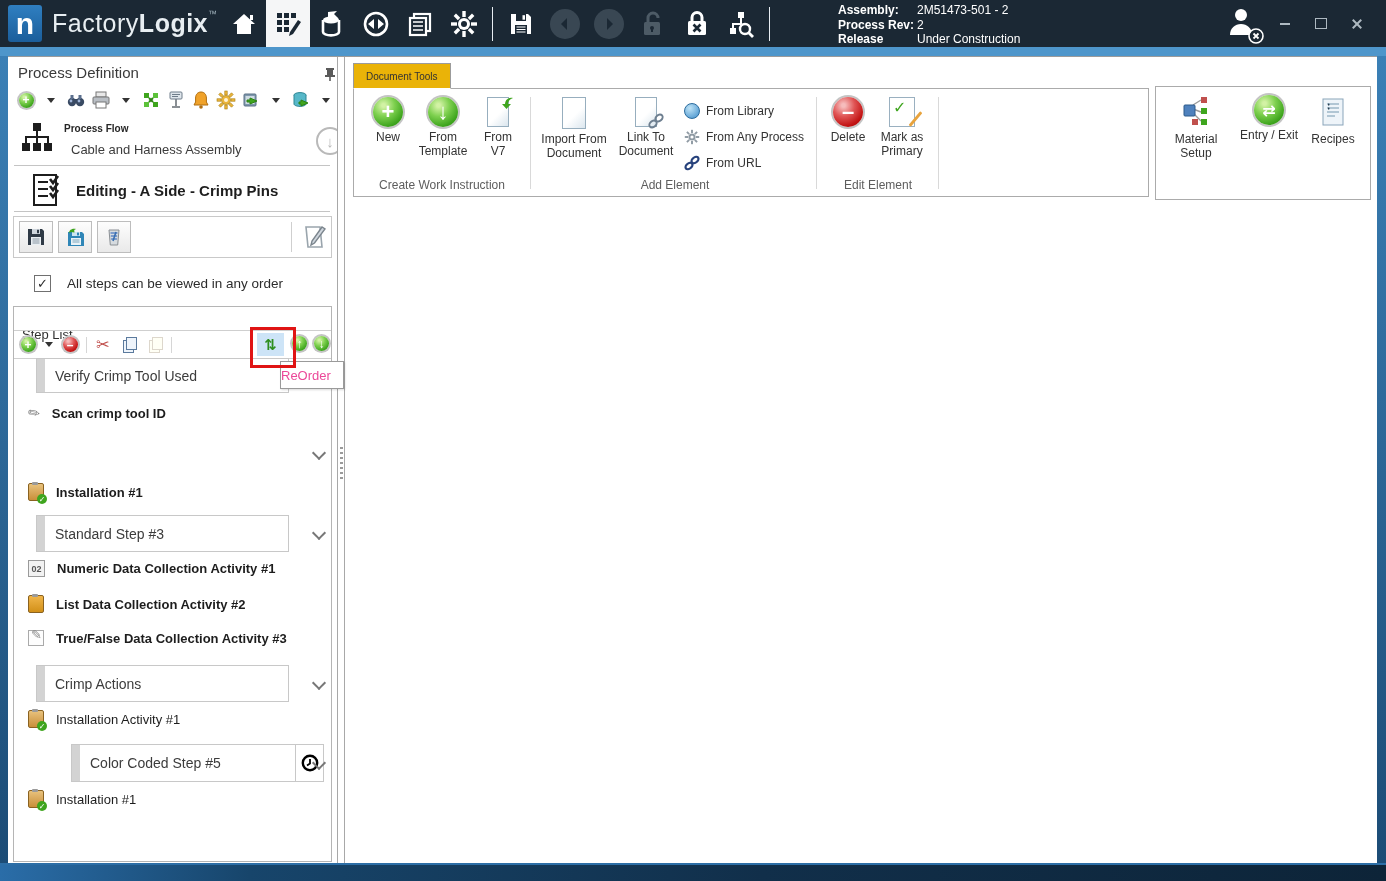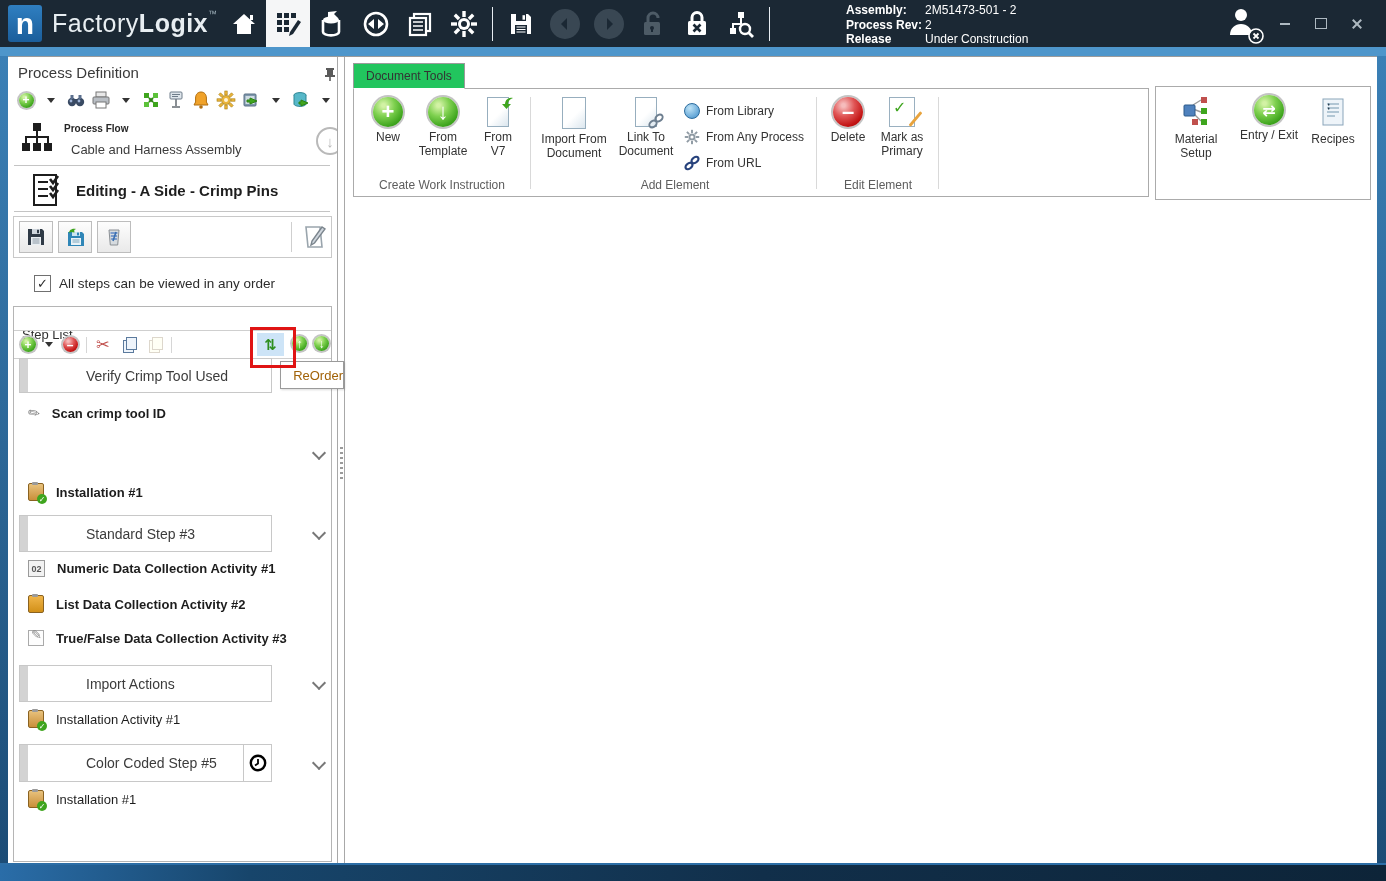--- a/index.html
+++ b/index.html
@@ -21,21 +21,21 @@
   .brand-text b{font-weight:bold;}
   .brand-tm{color:#9fb0ba;font-size:9px;vertical-align:top;}
   .tb-icons{position:absolute;left:222px;top:0;height:47px;display:flex;align-items:center;}
   .tb-btn{width:44px;height:47px;display:flex;align-items:center;justify-content:center;color:#fff;}
   .tb-btn.active{background:#f5f6f7;color:#1b2834;}
   .tb-btn.disabled{opacity:.45;}
   .tb-sep{width:1px;height:34px;background:#e7edf2;margin:0 6px;}
   .tb-circle{width:30px;height:30px;border-radius:50%;background:#5f6e79;display:flex;align-items:center;justify-content:center;}
   .info{position:absolute;left:838px;top:3px;color:#fff;font-size:12px;line-height:14.5px;}
   .info-row{display:flex;}
-  .info-label{font-weight:bold;width:77px;margin-left:8px;}
+  .info-label{font-weight:bold;width:77px;}
   .info-value{margin-left:2px;}
   .user-area{position:absolute;right:18px;top:0;height:47px;display:flex;align-items:center;gap:14px;}
   .winbtn{color:#aeb9c1;width:22px;height:22px;display:flex;align-items:center;justify-content:center;}
   .min-glyph{width:10px;height:2px;background:#aeb9c1;}
   .max-glyph{width:10px;height:9px;border:1.5px solid #aeb9c1;}
   .close-glyph{position:relative;width:12px;height:12px;}
   .close-glyph::before,.close-glyph::after{content:"";position:absolute;left:5px;top:0;width:2px;height:12px;background:#aeb9c1;}
   .close-glyph::before{transform:rotate(45deg);} .close-glyph::after{transform:rotate(-45deg);}
   
   .content{position:absolute;left:8px;top:56px;width:1369px;height:697px;background:#fff;border-top:1px solid #9b9b9b;box-sizing:border-box;}
@@ -59,37 +59,37 @@
   .pflow-sub{position:absolute;left:57px;top:25px;font-size:13px;color:#3c3c3c;}
   .circ-down{position:absolute;left:302px;top:10px;width:24px;height:24px;border-radius:50%;border:2px solid #b9b9b9;color:#b9b9b9;display:flex;align-items:center;justify-content:center;font-size:15px;font-weight:bold;}
   .divider{position:absolute;left:6px;width:316px;border-top:1px solid #c4c4c4;}
   .editing{position:absolute;left:22px;top:116px;display:flex;align-items:center;gap:12px;}
   .editing-text{font-size:15px;font-weight:bold;color:#1e1e1e;}
   .btnbar{position:absolute;left:5px;top:159px;width:319px;height:42px;border:1px solid #c9c9c9;display:flex;align-items:center;box-sizing:border-box;}
   .mini-btn{width:34px;height:32px;margin-left:5px;border:1px solid #bdbdbd;background:linear-gradient(180deg,#fdfdfd,#e9e9e9);display:flex;align-items:center;justify-content:center;box-sizing:border-box;}
   .btnbar-sep{width:1px;height:30px;background:#cfcfcf;margin-left:160px;}
   .chkrow{position:absolute;left:26px;top:218px;display:flex;align-items:center;gap:8px;}
   .chkbox{width:15px;height:15px;border:1px solid #707070;background:#fff;display:flex;align-items:center;justify-content:center;color:#2c2c2c;font-size:13px;font-weight:bold;}
-  .chklabel{font-size:13.5px;color:#2c2c2c;}
+  .chklabel{font-size:13.5px;color:#2c2c2c;margin-left:8px;}
   
   .steplist{position:absolute;left:5px;top:249px;width:319px;height:556px;border:1px solid #b5b5b5;box-sizing:border-box;}
   .sl-title{position:absolute;left:8px;top:20px;font-size:13px;color:#2f2f2f;}
   .sl-h1{position:absolute;left:0;top:23px;width:100%;border-top:1px solid #cfcfcf;}
   .sl-toolbar{position:absolute;left:4px;top:26px;width:310px;height:23px;display:flex;align-items:center;gap:6px;}
   .sl-h2{position:absolute;left:0;top:51px;width:100%;border-top:1px solid #cfcfcf;}
   .sl-sep{width:1px;height:16px;background:#d6d6d6;}
   .copy-ic{position:relative;width:13px;height:15px;}
   .copy-ic::before,.copy-ic::after{content:"";position:absolute;width:9px;height:11px;border:1.5px solid #5b7a9d;background:#eef4fb;}
   .copy-ic::before{left:0;top:3px;} .copy-ic::after{left:3px;top:0;}
   .paste-ic{opacity:.35;}
   .reorder-btn{position:absolute;left:243px;top:26px;width:27px;height:23px;background:#cde4f7;display:flex;align-items:center;justify-content:center;color:#2e8f1e;font-size:15px;font-weight:bold;}
   .red-annot{position:absolute;left:236px;top:20px;width:40px;height:35px;border:3px solid #e01414;z-index:6;}
   .updown{position:absolute;top:29px;}
-  .tooltip{position:absolute;left:266px;top:54px;width:62px;height:26px;background:#fff;border:1px solid #9a9a9a;box-shadow:1px 1px 2px rgba(0,0,0,.15);display:flex;align-items:center;justify-content:flex-end;font-size:13px;color:#a16207;z-index:5;}
-  .step-row{position:absolute;left:5px;width:253px;height:35px;background:#fff;border:1px solid #c8c8c8;box-sizing:border-box;display:flex;align-items:center;padding-left:48px;}
+  .tooltip{position:absolute;left:266px;top:54px;width:62px;height:26px;background:#fff;border:1px solid #9a9a9a;box-shadow:1px 1px 2px rgba(0,0,0,.15);display:flex;align-items:center;justify-content:flex-start;font-size:13px;color:#ec4899;z-index:5;}
+  .step-row{position:absolute;left:22px;width:253px;height:35px;background:#fff;border:1px solid #c8c8c8;box-sizing:border-box;display:flex;align-items:center;}
   .step-bar{position:absolute;left:0;top:0;width:8px;height:100%;background:#d3d3d3;}
   .step-name{margin-left:18px;font-size:14px;color:#3c3c3c;white-space:nowrap;}
   .step-row.orange{border:2px solid #ef8122;}
   .step-row.orange .step-bar{background:#ef8122;}
   .step-row.orange .step-name{color:#ef8100;font-weight:bold;}
   .clockbox{position:absolute;right:0px;top:0;width:27px;height:100%;border-left:1px solid #c8c8c8;display:flex;align-items:center;justify-content:center;background:#fff;}
   .step-row.orange .clockbox{border-left:1px solid #ef8122;}
   .chev{position:absolute;left:300px;width:8px;height:8px;border-right:2px solid #777;border-bottom:2px solid #777;transform:rotate(45deg);}
   .activity{position:absolute;left:14px;display:flex;align-items:center;gap:12px;}
   .act-label{font-size:13px;color:#1d1d1d;}
@@ -99,21 +99,21 @@
   .clip-check{position:absolute;right:-4px;bottom:-4px;width:10px;height:10px;border-radius:50%;background:#3fa51e;color:#fff;font-size:8px;font-weight:bold;display:flex;align-items:center;justify-content:center;}
   .num-ic{width:15px;height:15px;border:1px solid #9a9a9a;background:#f2f2f2;color:#555;font-size:9px;font-weight:bold;display:flex;align-items:center;justify-content:center;}
   .tf-ic{position:relative;width:14px;height:14px;border:1px solid #aaa;background:#fdfdfd;}
   .tf-ic span{position:absolute;left:2px;top:-4px;color:#8a8a8a;font-size:13px;}
   .scan-ic{transform:rotate(-35deg);color:#7c7c7c;font-size:14px;}
   
   .splitter{position:absolute;left:329px;top:0;width:8px;height:806px;background:#fff;border-left:1px solid #a8a8a8;border-right:1px solid #a8a8a8;box-sizing:border-box;}
   .grip{position:absolute;left:2px;top:390px;width:3px;height:32px;background:repeating-linear-gradient(180deg,#9a9a9a 0 2px,transparent 2px 5px);}
   
   .main{position:absolute;left:337px;top:0;width:1032px;height:806px;background:#fff;}
-  .doc-tab{position:absolute;left:8px;top:6px;height:26px;padding:0 12px;background:#22c55e;border:1px solid #9b9b9b;border-bottom:1px solid #fff;display:flex;align-items:center;font-size:12px;color:#333;z-index:2;box-sizing:border-box;}
+  .doc-tab{position:absolute;left:8px;top:6px;height:26px;padding:0 12px;background:#eab308;border:1px solid #9b9b9b;border-bottom:1px solid #fff;display:flex;align-items:center;font-size:10px;color:#333;z-index:2;box-sizing:border-box;}
   .ribbon{position:absolute;left:8px;top:31px;width:796px;height:109px;border:1px solid #ababab;box-sizing:border-box;background:#fff;}
   .rib-group-label{position:absolute;bottom:4px;font-size:12px;color:#5d5d5d;text-align:center;}
   .rib-sep{position:absolute;top:8px;width:1px;height:92px;background:#d9d9d9;}
   .bigbtn{position:absolute;top:8px;display:flex;flex-direction:column;align-items:center;gap:3px;}
   .bigbtn .lbl{font-size:12px;color:#333;text-align:center;line-height:14px;white-space:pre-line;}
   .smallbtn{position:absolute;display:flex;align-items:center;gap:6px;font-size:12px;color:#333;}
   .page-ic{width:22px;height:30px;background:linear-gradient(135deg,#ffffff 55%,#dbe6ee);border:1px solid #97aebe;}
   .globe{width:14px;height:14px;border-radius:50%;background:radial-gradient(circle at 35% 30%,#bfe3f6,#3f8ecb);border:1px solid #2b6c9e;}
   .markprimary{position:relative;width:24px;height:28px;background:#fff;border:1px solid #9ab0c0;}
   .markprimary .ck{position:absolute;left:3px;top:0px;color:#3fa51e;font-size:16px;font-weight:bold;}
@@ -555,31 +555,31 @@
         </div>
         <div class="activity bold" style="top:323px;">
           <span class="tf-ic">
               <span>✎</span>
             </span>
           <span class="act-label">True/False Data Collection Activity #3</span>
         </div>
 
         <div class="step-row" style="top:358px;height:37px;">
           <div class="step-bar"></div>
-          <div class="step-name">Import Actions</div>
+          <div class="step-name">Crimp Actions</div>
         </div>
         <div class="chev" style="top:371px;"></div>
         <div class="activity" style="top:403px;">
           <span class="clipboard">
               <span class="clip-check">✓</span>
             </span>
           <span class="act-label">Installation Activity #1</span>
         </div>
 
-        <div class="step-row" style="top:437px;height:38px;">
+        <div class="step-row" style="top:437px;height:38px;margin-left:35px;">
           <div class="step-bar"></div>
           <div class="step-name">Color Coded Step #5</div>
           <div class="clockbox">
             <svg class="svg20" viewBox="0 0 20 20">
                 <circle cx="10" cy="10" r="7.2" fill="none" stroke="#000" stroke-width="2.4"></circle>
                 <path d="M10 6v4.4l-3 2" fill="none" stroke="#000" stroke-width="1.8"></path>
               </svg>
           </div>
         </div>
         <div class="chev" style="top:451px;"></div>

